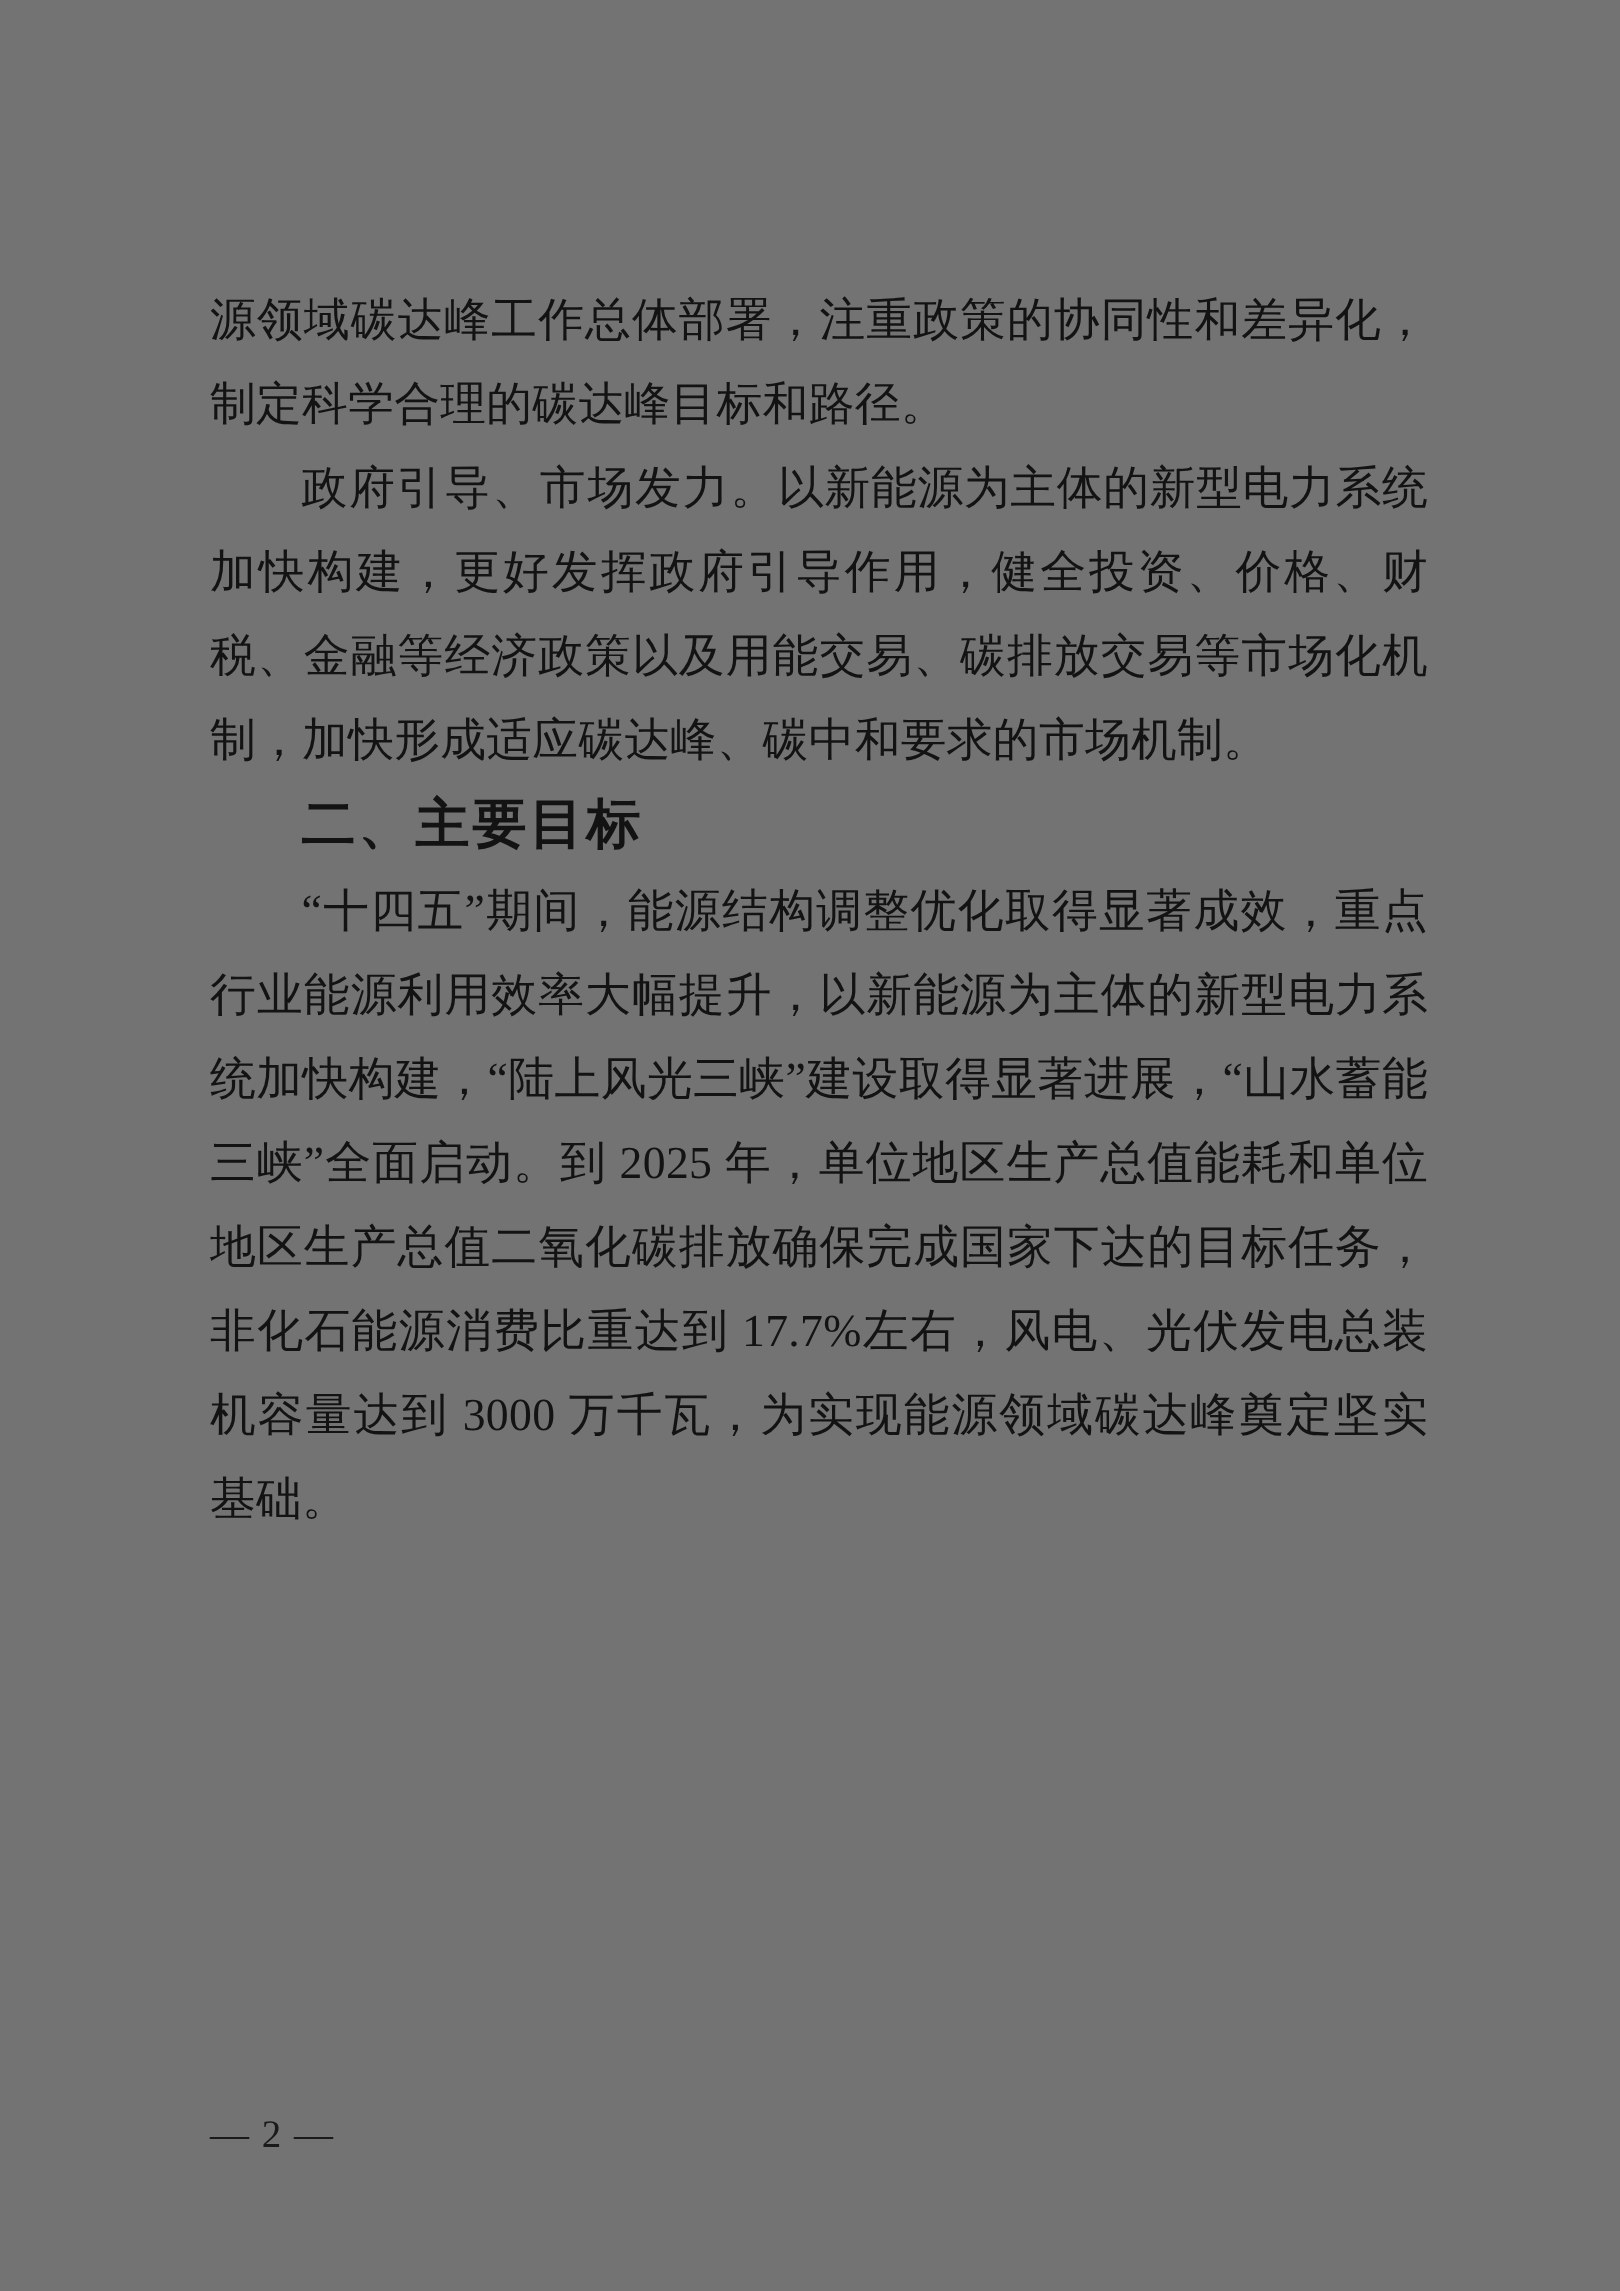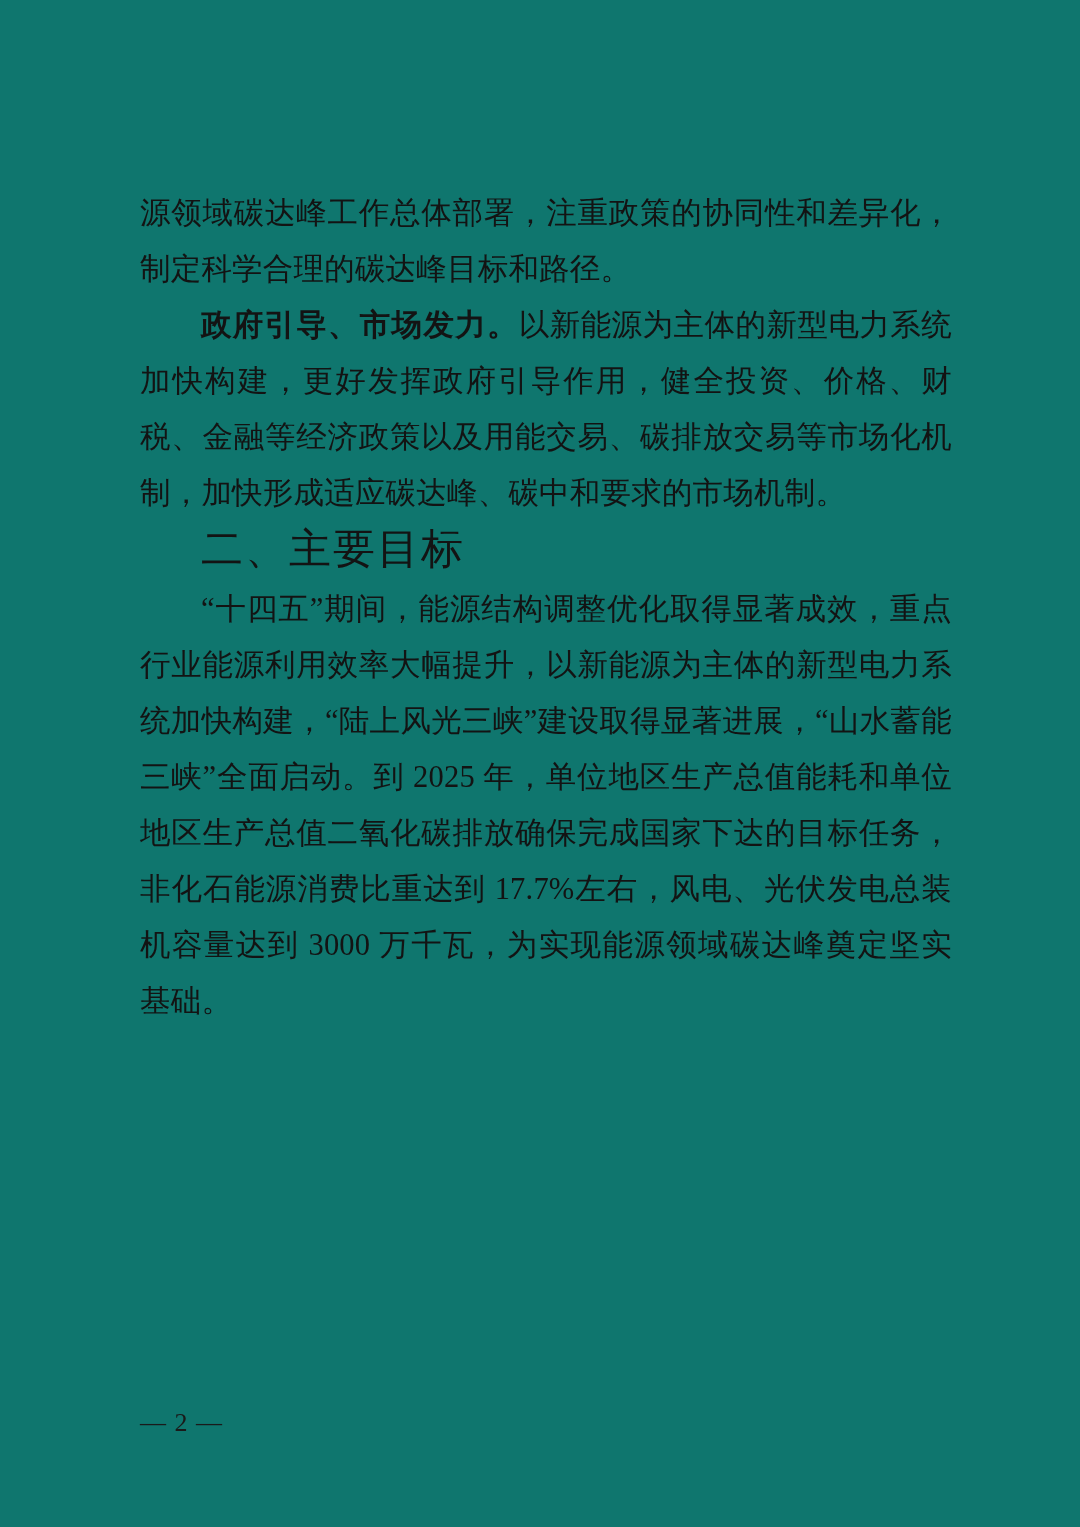--- a/index.html
+++ b/index.html
@@ -14,47 +14,47 @@
     font-family: "Liberation Serif", "DejaVu Serif", serif;
     color: #1a1a1a;
     overflow: hidden;
   }
   .page {
     position: absolute;
     left: 0;
     top: 0;
     width: 1080px;
     height: 1527px;
-    background: #0f766e;
+    background: #737373;
   }
   .content {
     position: absolute;
     left: 140px;
     top: 185px;
     width: 812px;
   }
   p {
     margin: 0;
     font-size: 30.5px;
     line-height: 56px;
     text-align: justify;
     text-justify: inter-ideograph;
     letter-spacing: 0.2px;
     color: #131313;
   }
   p.indent {
     text-indent: 61px;
   }
   .lead {
-    font-weight: bold;
+    font-weight: normal;
     letter-spacing: 1px;
   }
   .section-title {
-    font-weight: normal;
-    font-size: 42px;
+    font-weight: bold;
+    font-size: 36px;
     letter-spacing: 2px;
   }
   .footer {
     position: absolute;
     left: 140px;
     top: 1408px;
     width: 812px;
     text-align: left;
     font-size: 26px;
     color: #1a1a1a;

